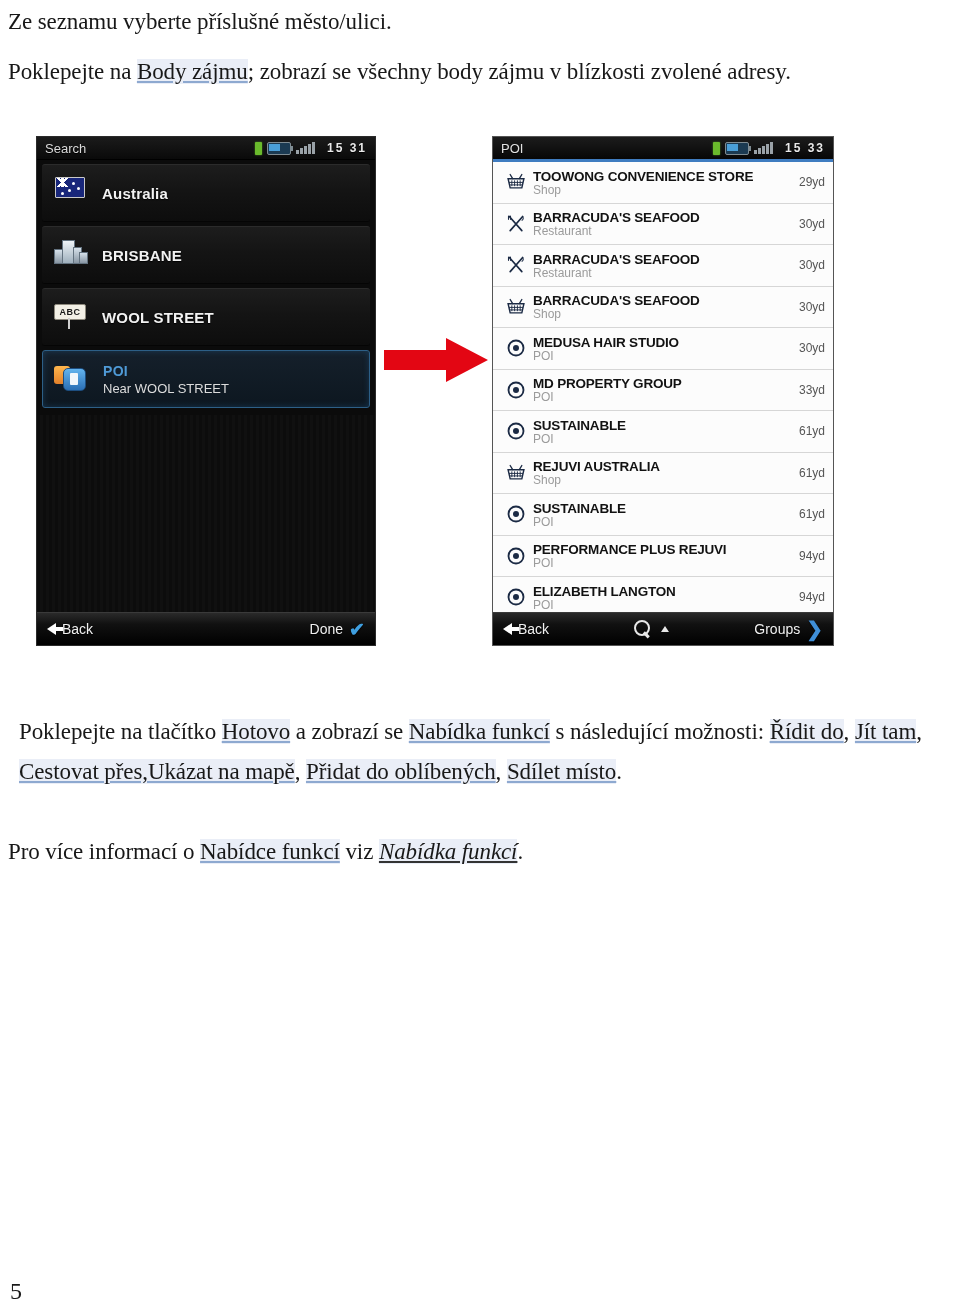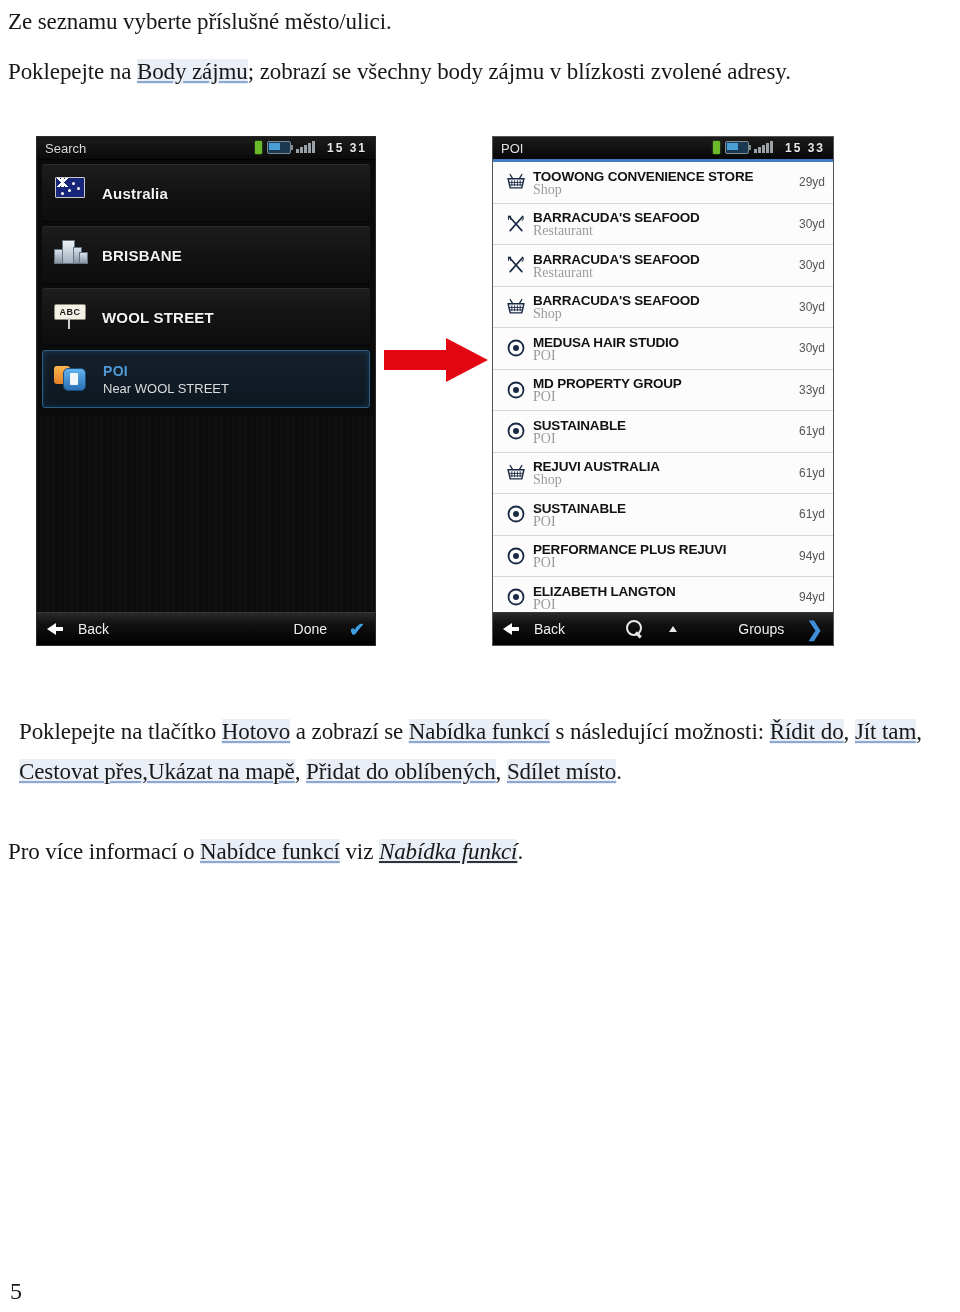--- a/index.html
+++ b/index.html
@@ -88,21 +88,21 @@
   }
   .statusbar .sb-title {
     color: #d9d9d9;
     font-family: "Liberation Sans", sans-serif;
     font-size: 13px;
     font-weight: 400;
     padding-left: 4px;
     flex: 1;
     text-shadow: 0 1px 0 #000;
   }
-  .sb-icons { display: flex; align-items: flex-start; gap: 5px; padding-right: 4px; }
+  .sb-icons { display: flex; align-items: center; gap: 5px; padding-right: 4px; }
   .sb-usb {
     width: 7px; height: 13px;
     background: #6aba2c;
     border-radius: 1px;
     box-shadow: 0 0 2px #4e8f1f;
   }
   .sb-batt {
     width: 22px; height: 11px;
     border: 1px solid #7e8b92;
     border-radius: 2px;
@@ -253,21 +253,21 @@
 
   .bottombar {
     position:absolute; left:0; right:0; bottom:0;
     height: 32px;
     background: linear-gradient(180deg,#2a2a2a 0%, #111 35%, #000 100%);
     border-top:1px solid #3a3a3a;
     display:flex; align-items:center; justify-content:space-between;
     padding: 0 10px;
   }
   .bb-item {
-    display:flex; align-items:center; gap:22px;
+    display:flex; align-items:center; gap:6px;
     color:#f0f0f0;
     font-family:"Liberation Sans", sans-serif;
     font-size:14px;
     text-shadow:0 1px 1px #000;
   }
   .arrow-left {
     width:0;height:0;
     border-top:6px solid transparent;
     border-bottom:6px solid transparent;
     border-right:9px solid #fff;
@@ -329,22 +329,22 @@
     display:flex; align-items:center; justify-content:center;
     color:#1b2a44;
   }
   .rp-txt { flex:1; display:flex; flex-direction:column; justify-content:center; }
   .rp-name {
     font-family:"Liberation Sans", sans-serif;
     font-size:13.5px; font-weight:700; color:#121212;
     letter-spacing:-.2px; line-height:15px;
   }
   .rp-cat {
-    font-family:Liberation Serif, serif;
-    font-size:14px; color:#9b9b9b; line-height:12px;
+    font-family:Liberation Sans, sans-serif;
+    font-size:12px; color:#9b9b9b; line-height:12px;
   }
   .rp-dist {
     font-family:"Liberation Sans", sans-serif;
     font-size:12px; color:#555; flex:0 0 auto; padding-left:6px;
   }
 
   
   #red-arrow {
     position:absolute;
     left: 384px;

